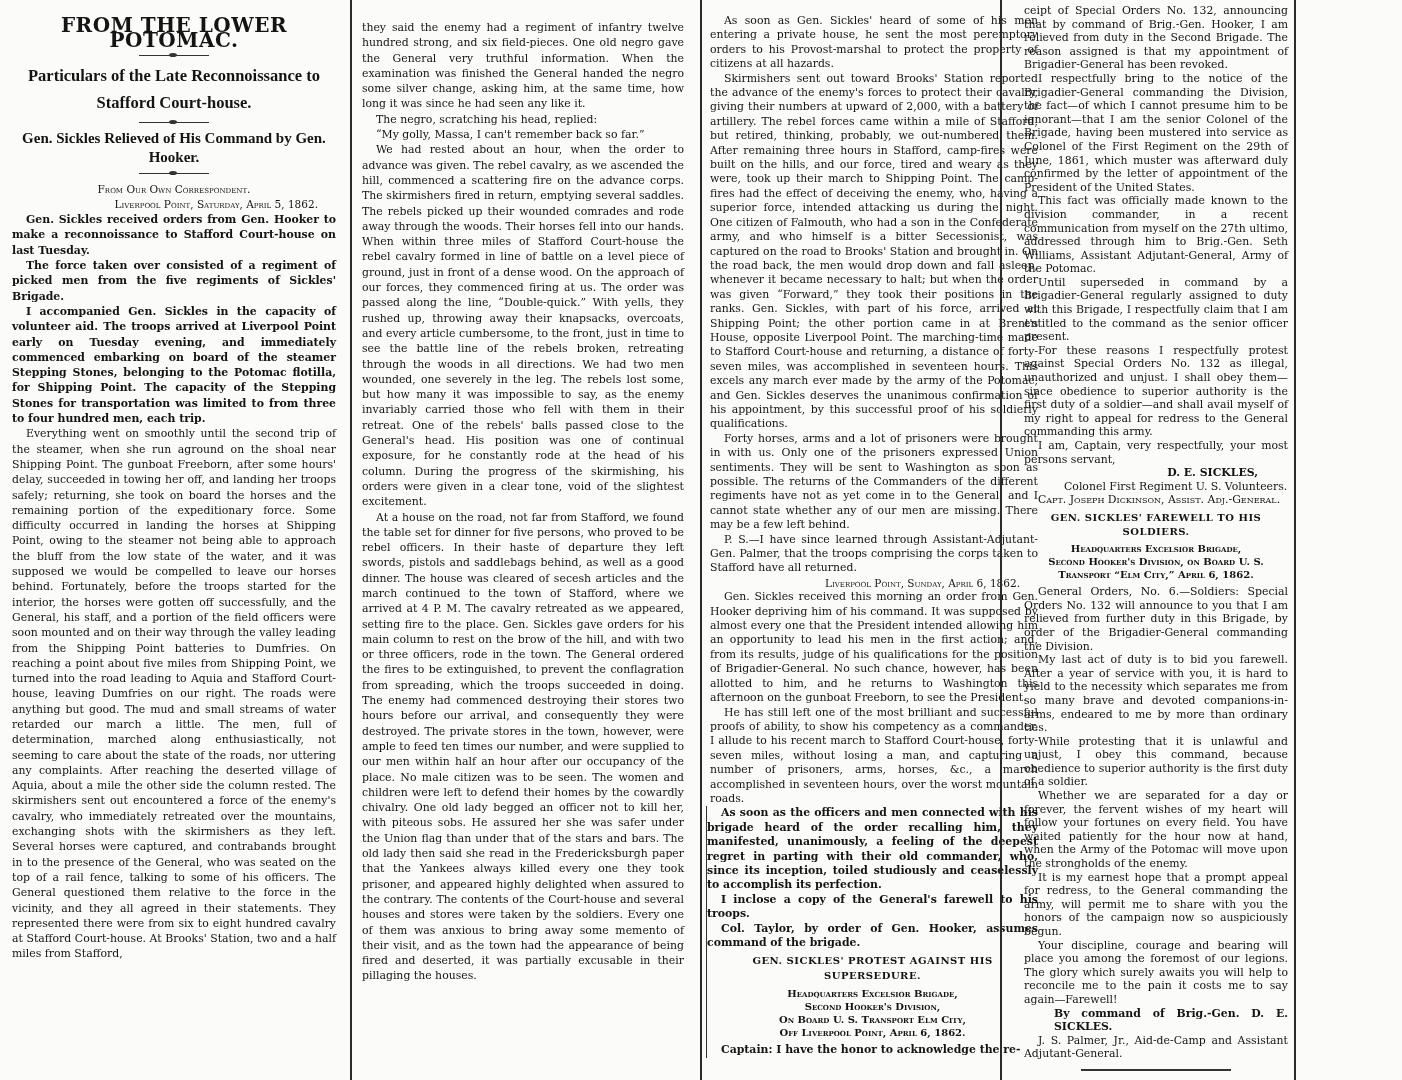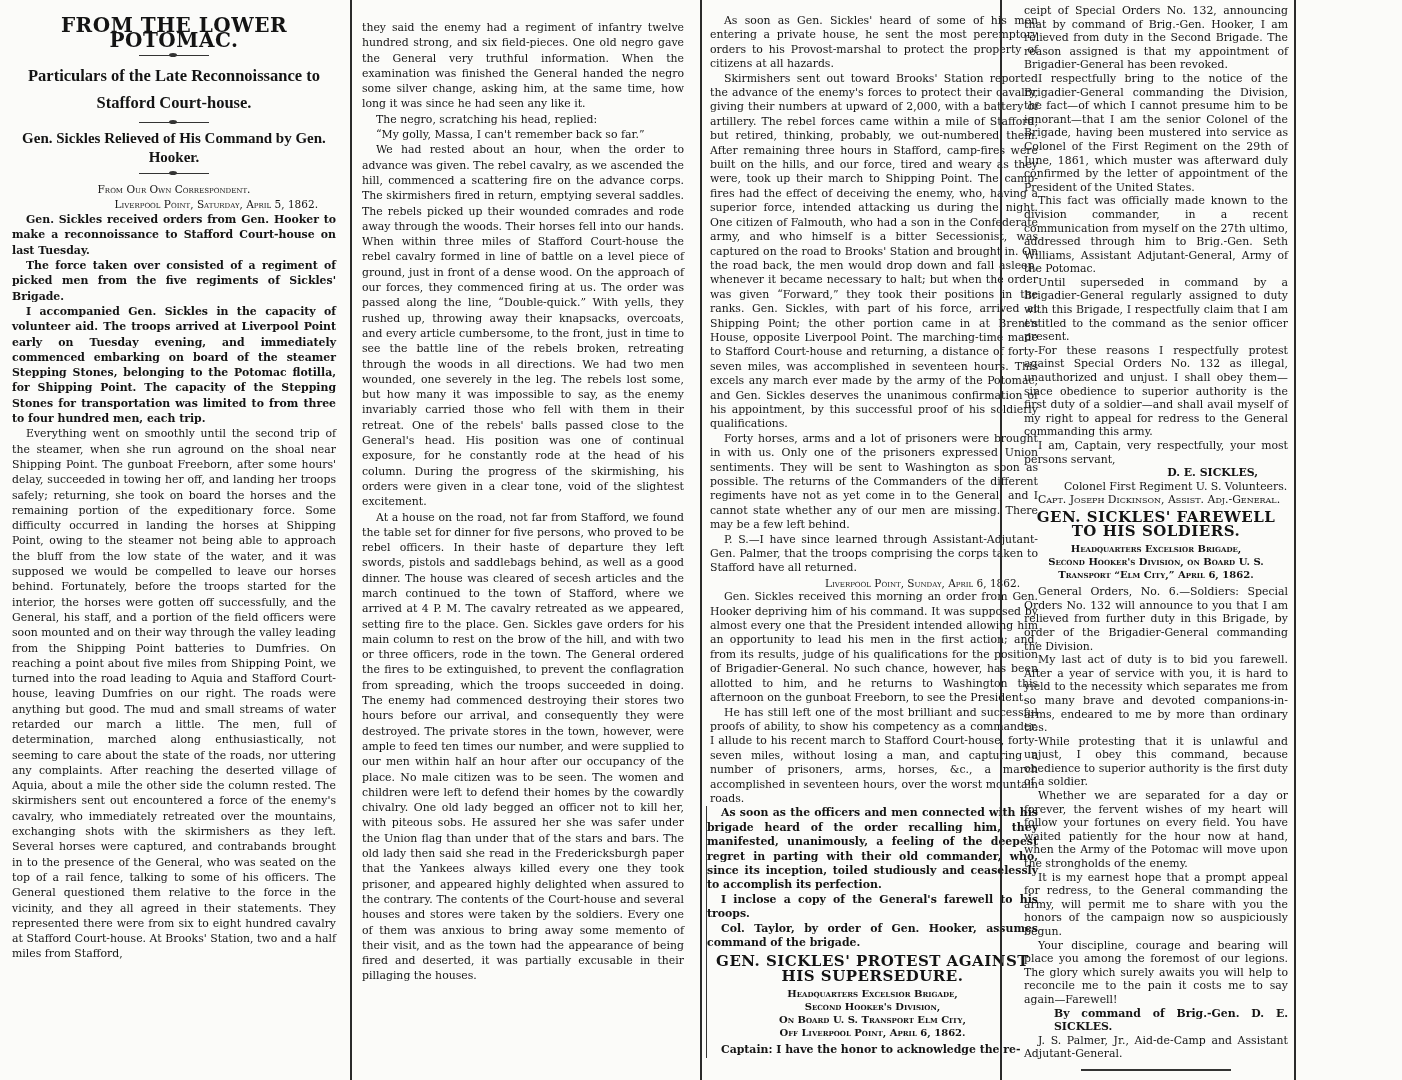--- a/index.html
+++ b/index.html
@@ -24,21 +24,21 @@
   .rule-right { position:absolute; top:0; right:0; width:2px; height:1080px; background:#2b2b2b; }
 
   .h1 { text-align:center; font-weight:bold; font-size:20px; letter-spacing:0.5px; margin:4px 0 6px; font-family:"DejaVu Serif", serif; }
   .h2 { text-align:center; font-weight:bold; font-size:16.5px; line-height:27px; margin:4px 0; font-family:"Liberation Serif", serif; }
   .h3 { text-align:center; font-weight:bold; font-size:15px; line-height:19px; margin:4px 0; font-family:"Liberation Serif", serif; }
   .dash { width:70px; height:0; border-top:1.5px solid #333; margin:6px auto; position:relative; }
   .dash::after { content:""; position:absolute; left:30px; top:-3px; width:8px; height:4px; background:#333; border-radius:50%; }
   .byline { text-align:center; font-size:10.5px; margin:8px 0 0; }
   .dateline { text-align:right; font-size:10.5px; margin:0 0 0; padding-right:18px; }
   .sc { font-variant:small-caps; }
-  .subhead { text-align:center; font-weight:bold; font-size:15px; letter-spacing:0.5px; margin:4px 0 4px; }
+  .subhead { text-align:center; font-weight:bold; font-size:10px; letter-spacing:0.5px; margin:4px 0 4px; }
   .addr { text-align:center; font-size:10px; line-height:13px; margin:4px 0; font-variant:small-caps; font-weight:bold; }
   .sig { text-align:right; font-weight:bold; padding-right:30px; }
   .sig2 { padding-left:40px; }
   .box { border:1.5px solid #2b2b2b; margin:10px -6px 0; padding:6px 8px; }
   .box-title { text-align:center; font-weight:bold; font-size:14px; margin:4px 0 8px; font-family:Liberation Sans, sans-serif; }
   .box p { font-size:12.4px; line-height:21px; }
   .sep { width:150px; border-top:2px solid #333; margin:8px auto; }
   .boxed-left { border-left:1.5px solid #333; margin-left:-4px; }
   .bold { font-weight:bold; }
 </style>

